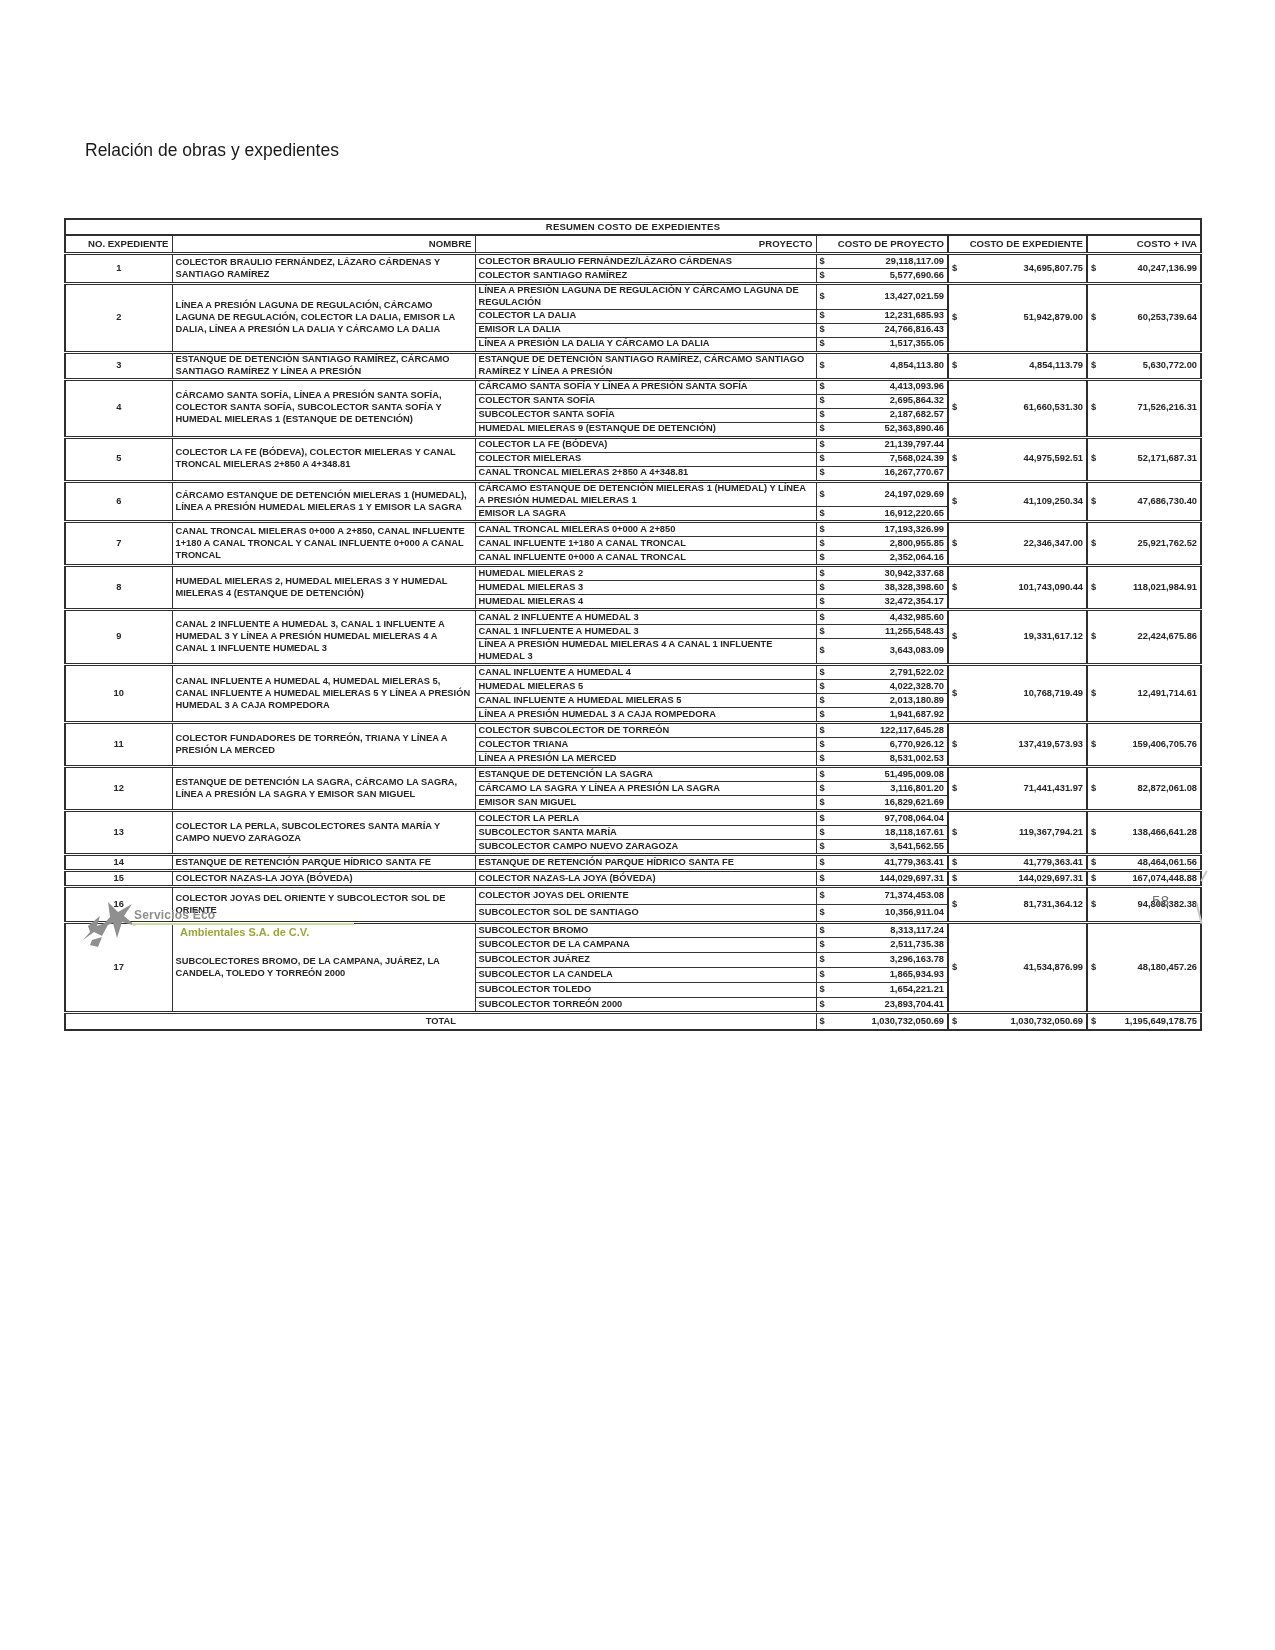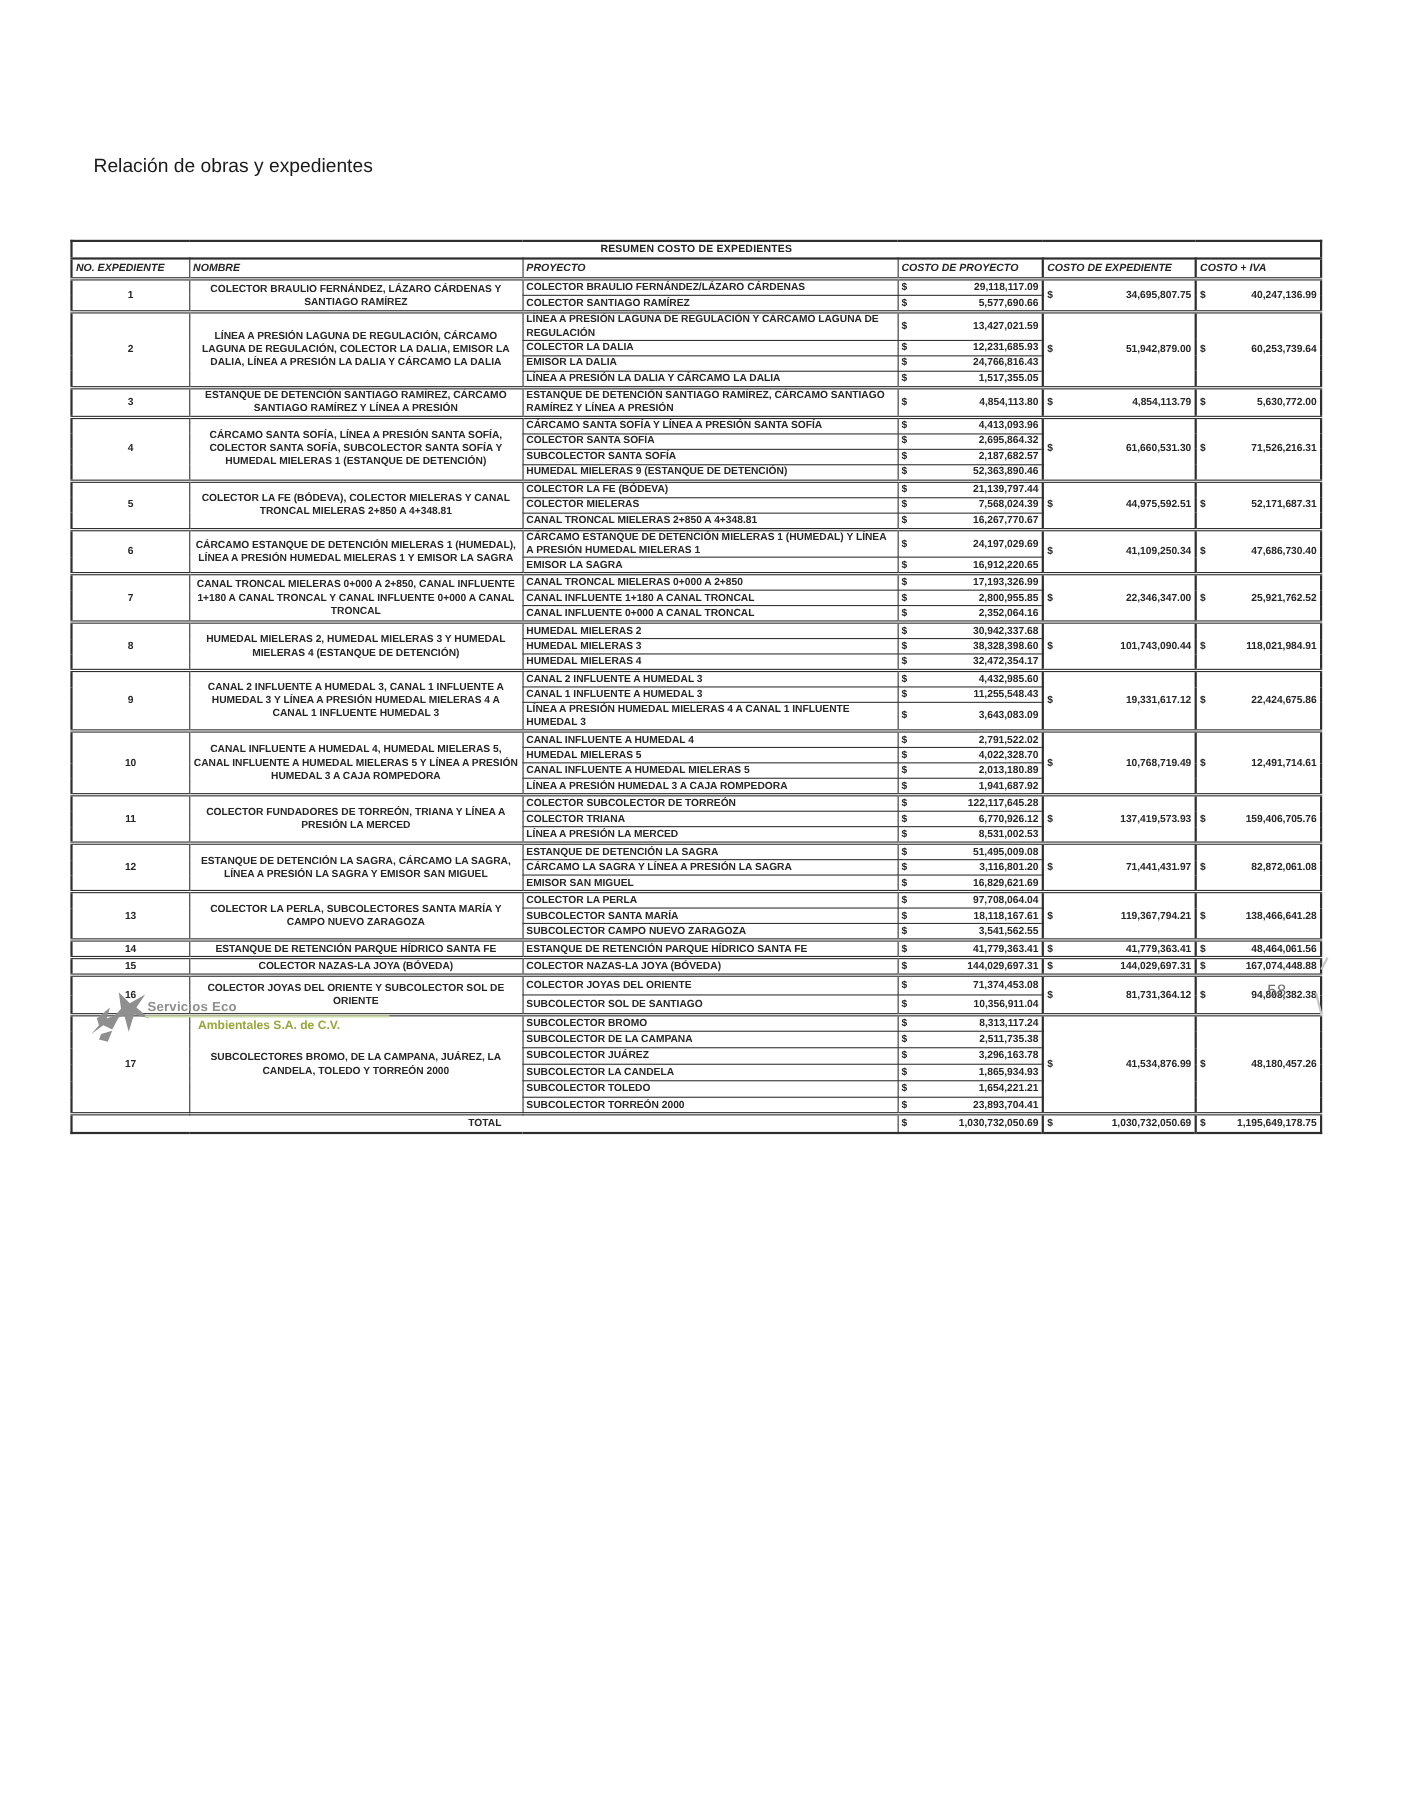--- a/index.html
+++ b/index.html
@@ -21,26 +21,26 @@
   }
   .exp-table th,.exp-table td{
     border:1px solid #343434;padding:0 3px;vertical-align:middle;
     overflow:hidden;
   }
   .exp-table tr.caption-row th{
     border-bottom:2px solid #2e2e2e;font-size:9.5px;height:14px;
     text-align:center;letter-spacing:.2px;
   }
   .exp-table tr.cols-row th{
-    border-bottom:3px double #2e2e2e;height:16px;text-align:left;font-size:9.6px;font-style:italic;
+    border-bottom:3px double #2e2e2e;height:16px;text-align:right;font-size:9.6px;
   }
   .exp-table tbody td{height:13px;}
   .exp-table tr.group-start td{border-top:3px double #2e2e2e;}
   .cell-no{text-align:center;}
-  .cell-nombre{text-align:center;}
+  .cell-nombre{text-align:left;}
   .cell-proyecto{text-align:left;}
   .money{vertical-align:middle;}
   .money .wrap{display:flex;justify-content:space-between;align-items:center;}
   .money .amt{white-space:nowrap;text-align:right;}
   .b2l{border-left:2px solid #2e2e2e !important;}
   .exp-table tfoot td{
     border-top:3px double #2e2e2e;height:15px;font-weight:700;
   }
   .total-label{text-align:center;padding-right:5px;}
   .page-number{

